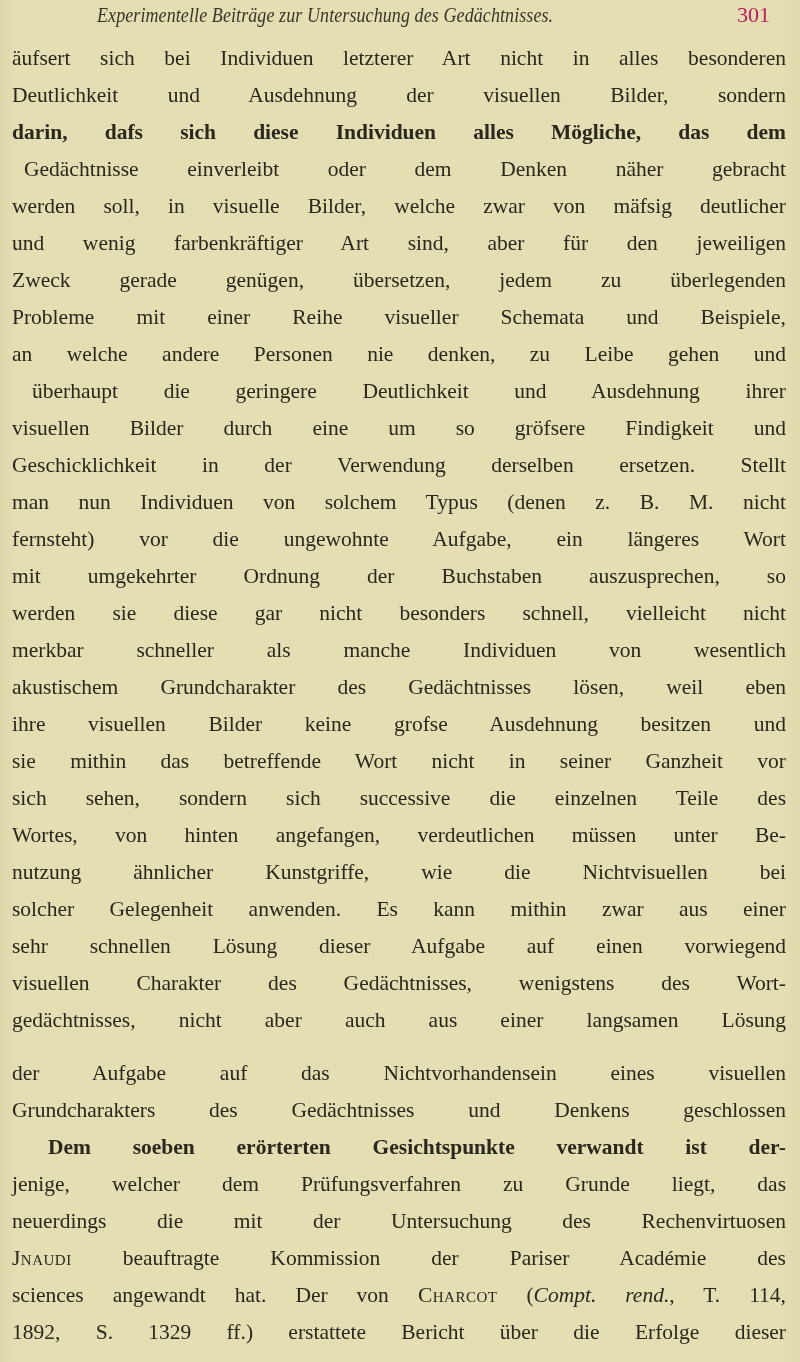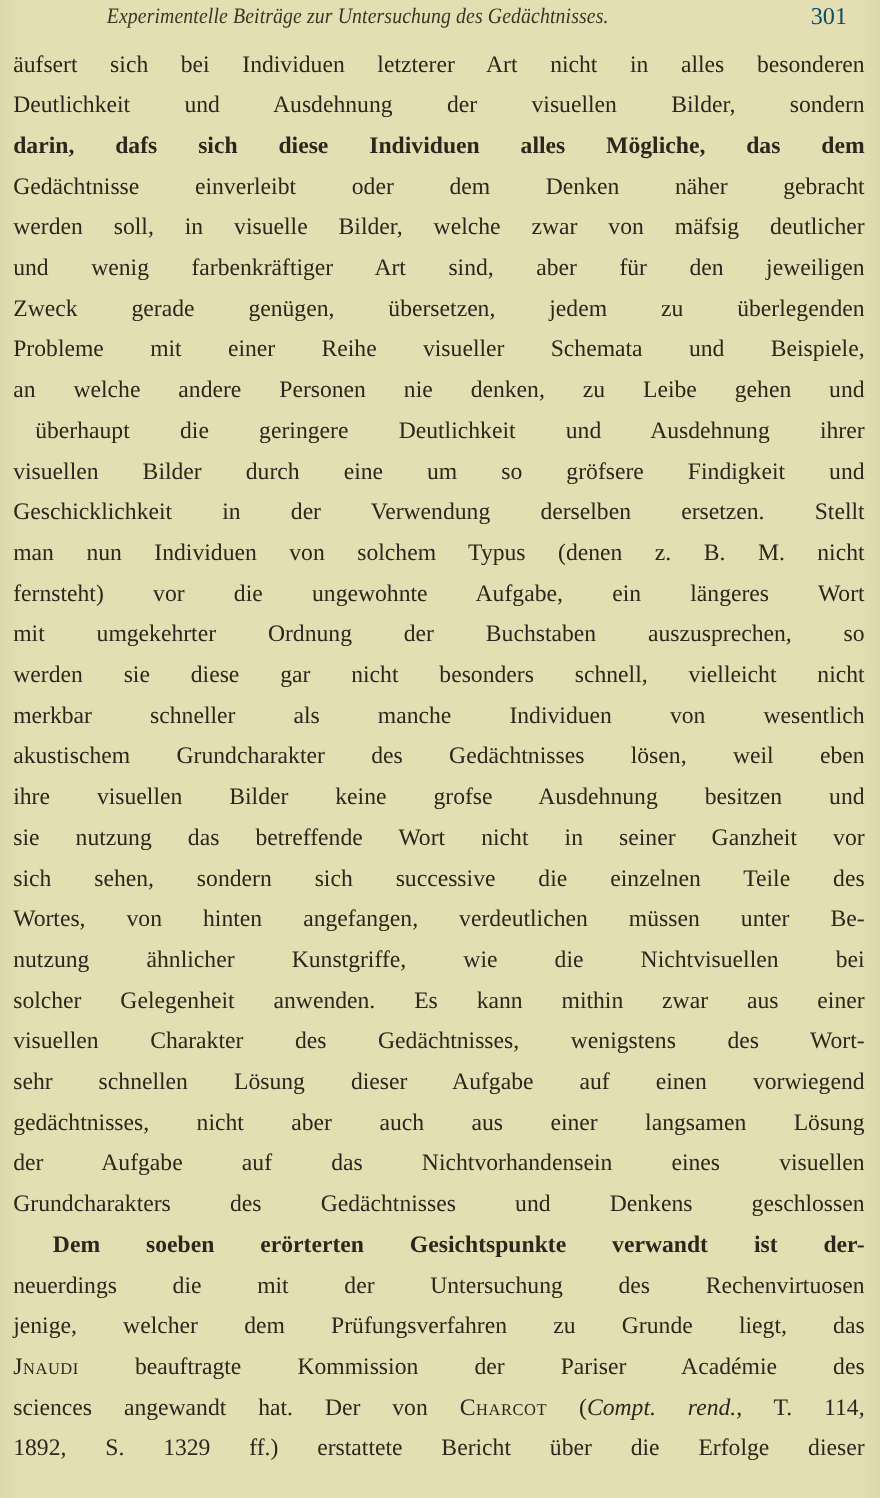--- a/index.html
+++ b/index.html
@@ -17,21 +17,21 @@
   }
   .running-title {
     position: absolute; left: 97px; top: 4px;
     font-family: "Liberation Serif", serif; font-style: italic;
     font-size: 20px; letter-spacing: 0.1px; color: #3a3526;
     transform: scaleX(0.9); transform-origin: left center;
     white-space: nowrap;
   }
   .page-number {
     position: absolute; left: 737px; top: 2px;
-    font-family: "Liberation Serif", serif; font-size: 22px; color: #0c4a6e;
+    font-family: "Liberation Serif", serif; font-size: 22px; color: #be185d;
   }
   .body-text {
     position: absolute; left: 12px; top: 40px; width: 774px;
   }
   .line {
     height: 37px; line-height: 37px;
     font-family: "Liberation Serif", serif;
     font-size: 21.5px;
     white-space: nowrap;
     text-align: justify;
@@ -50,52 +50,52 @@
   <div class="running-head">
     <span class="running-title">Experimentelle Beiträge zur Untersuchung des Gedächtnisses.</span>
     <span class="page-number">301</span>
   </div>
 
   <div class="body-text">
     <div>
       <div class="line" style="white-space: normal;">äufsert sich bei Individuen letzterer Art nicht in alles besonderen</div>
       <div class="line" style="white-space: normal;">Deutlichkeit und Ausdehnung der visuellen Bilder, sondern</div>
       <div class="line" style="white-space: normal; font-weight: bold;">darin, dafs sich diese Individuen alles Mögliche, das dem</div>
-      <div class="line" style="white-space: normal;">Gedächtnisse einverleibt oder dem Denken näher gebracht</div>
+      <div class="line" style="white-space: normal; margin-left: 12px;">Gedächtnisse einverleibt oder dem Denken näher gebracht</div>
       <div class="line" style="white-space: normal;">werden soll, in visuelle Bilder, welche zwar von mäfsig deutlicher</div>
       <div class="line" style="white-space: normal;">und wenig farbenkräftiger Art sind, aber für den jeweiligen</div>
       <div class="line" style="white-space: normal;">Zweck gerade genügen, übersetzen, jedem zu überlegenden</div>
       <div class="line" style="white-space: normal;">Probleme mit einer Reihe visueller Schemata und Beispiele,</div>
       <div class="line" style="white-space: normal;">an welche andere Personen nie denken, zu Leibe gehen und</div>
       <div class="line" style="white-space: normal; margin-left: 20px;">überhaupt die geringere Deutlichkeit und Ausdehnung ihrer</div>
       <div class="line" style="white-space: normal;">visuellen Bilder durch eine um so gröfsere Findigkeit und</div>
       <div class="line" style="white-space: normal;">Geschicklichkeit in der Verwendung derselben ersetzen. Stellt</div>
       <div class="line" style="white-space: normal;">man nun Individuen von solchem Typus (denen z. B. M. nicht</div>
       <div class="line" style="white-space: normal;">fernsteht) vor die ungewohnte Aufgabe, ein längeres Wort</div>
       <div class="line" style="white-space: normal;">mit umgekehrter Ordnung der Buchstaben auszusprechen, so</div>
       <div class="line" style="white-space: normal;">werden sie diese gar nicht besonders schnell, vielleicht nicht</div>
       <div class="line" style="white-space: normal;">merkbar schneller als manche Individuen von wesentlich</div>
       <div class="line" style="white-space: normal;">akustischem Grundcharakter des Gedächtnisses lösen, weil eben</div>
       <div class="line" style="white-space: normal;">ihre visuellen Bilder keine grofse Ausdehnung besitzen und</div>
-      <div class="line" style="white-space: normal;">sie nutzung das betreffende Wort nicht in seiner Ganzheit vor</div>
+      <div class="line" style="white-space: normal;">sie mithin das betreffende Wort nicht in seiner Ganzheit vor</div>
       <div class="line" style="white-space: normal;">sich sehen, sondern sich successive die einzelnen Teile des</div>
       <div class="line" style="white-space: normal;">Wortes, von hinten angefangen, verdeutlichen müssen unter Be-</div>
       <div class="line" style="white-space: normal;">nutzung ähnlicher Kunstgriffe, wie die Nichtvisuellen bei</div>
       <div class="line" style="white-space: normal;">solcher Gelegenheit anwenden. Es kann mithin zwar aus einer</div>
+      <div class="line" style="white-space: normal;">sehr schnellen Lösung dieser Aufgabe auf einen vorwiegend</div>
       <div class="line" style="white-space: normal;">visuellen Charakter des Gedächtnisses, wenigstens des Wort-</div>
-      <div class="line" style="white-space: normal;">sehr schnellen Lösung dieser Aufgabe auf einen vorwiegend</div>
       <div class="line" style="white-space: normal;">gedächtnisses, nicht aber auch aus einer langsamen Lösung</div>
-      <div class="line" style="white-space: normal;">der Aufgabe auf das Nichtvorhandensein eines visuellen</div>
+      <div class="line" style="white-space: normal; margin-top: 16px;">der Aufgabe auf das Nichtvorhandensein eines visuellen</div>
       <div class="line" style="white-space: normal;">Grundcharakters des Gedächtnisses und Denkens geschlossen</div>
     </div>
 
     <div>
       <div class="line indent" style="white-space: normal; font-weight: bold;">Dem soeben erörterten Gesichtspunkte verwandt ist der-</div>
+      <div class="line" style="white-space: normal;">jenige, welcher dem Prüfungsverfahren zu Grunde liegt, das</div>
       <div class="line" style="white-space: normal;">neuerdings die mit der Untersuchung des Rechenvirtuosen</div>
-      <div class="line" style="white-space: normal;">jenige, welcher dem Prüfungsverfahren zu Grunde liegt, das</div>
       <div class="line" style="white-space: normal;"><span class="sc">Jnaudi</span><span> beauftragte Kommission der Pariser Académie des</span></div>
       <div class="line" style="white-space: normal;"><span>sciences angewandt hat. Der von </span><span class="sc">Charcot</span><span> (</span><span class="it">Compt. rend.</span><span>, T. 114,</span></div>
       <div class="line" style="white-space: normal;">1892, S. 1329 ff.) erstattete Bericht über die Erfolge dieser</div>
 
     </div>
 
   </div>
 </div>
 
 </body></html>

